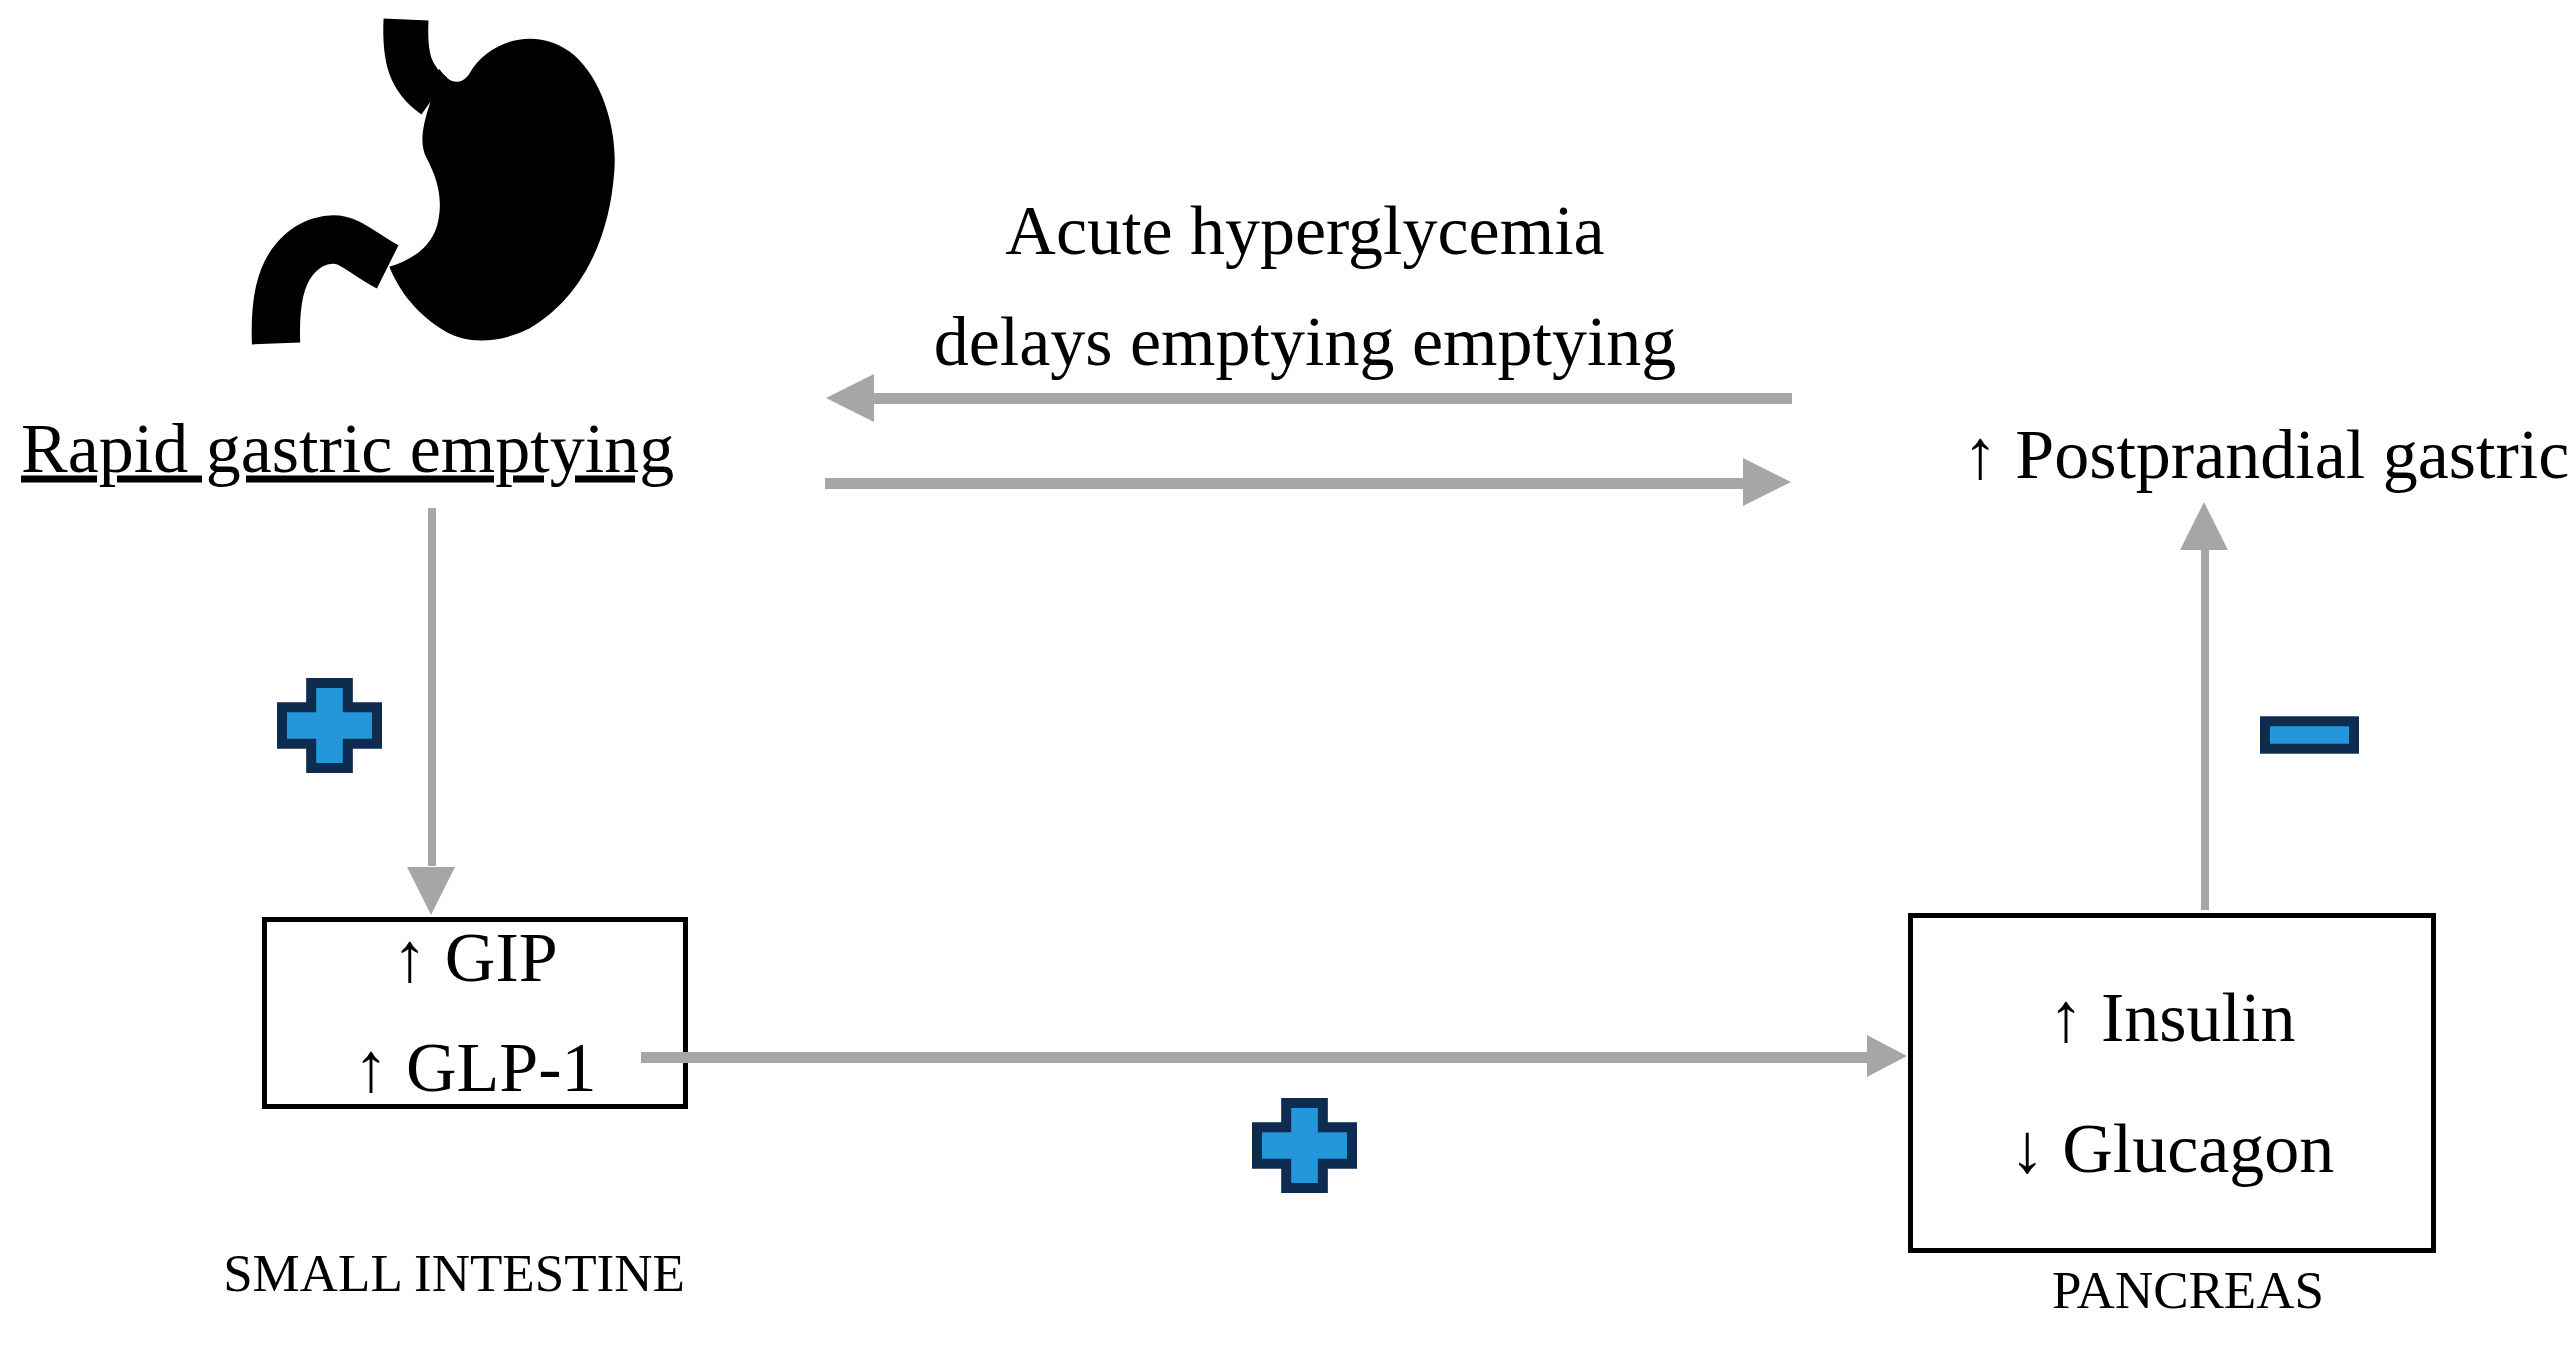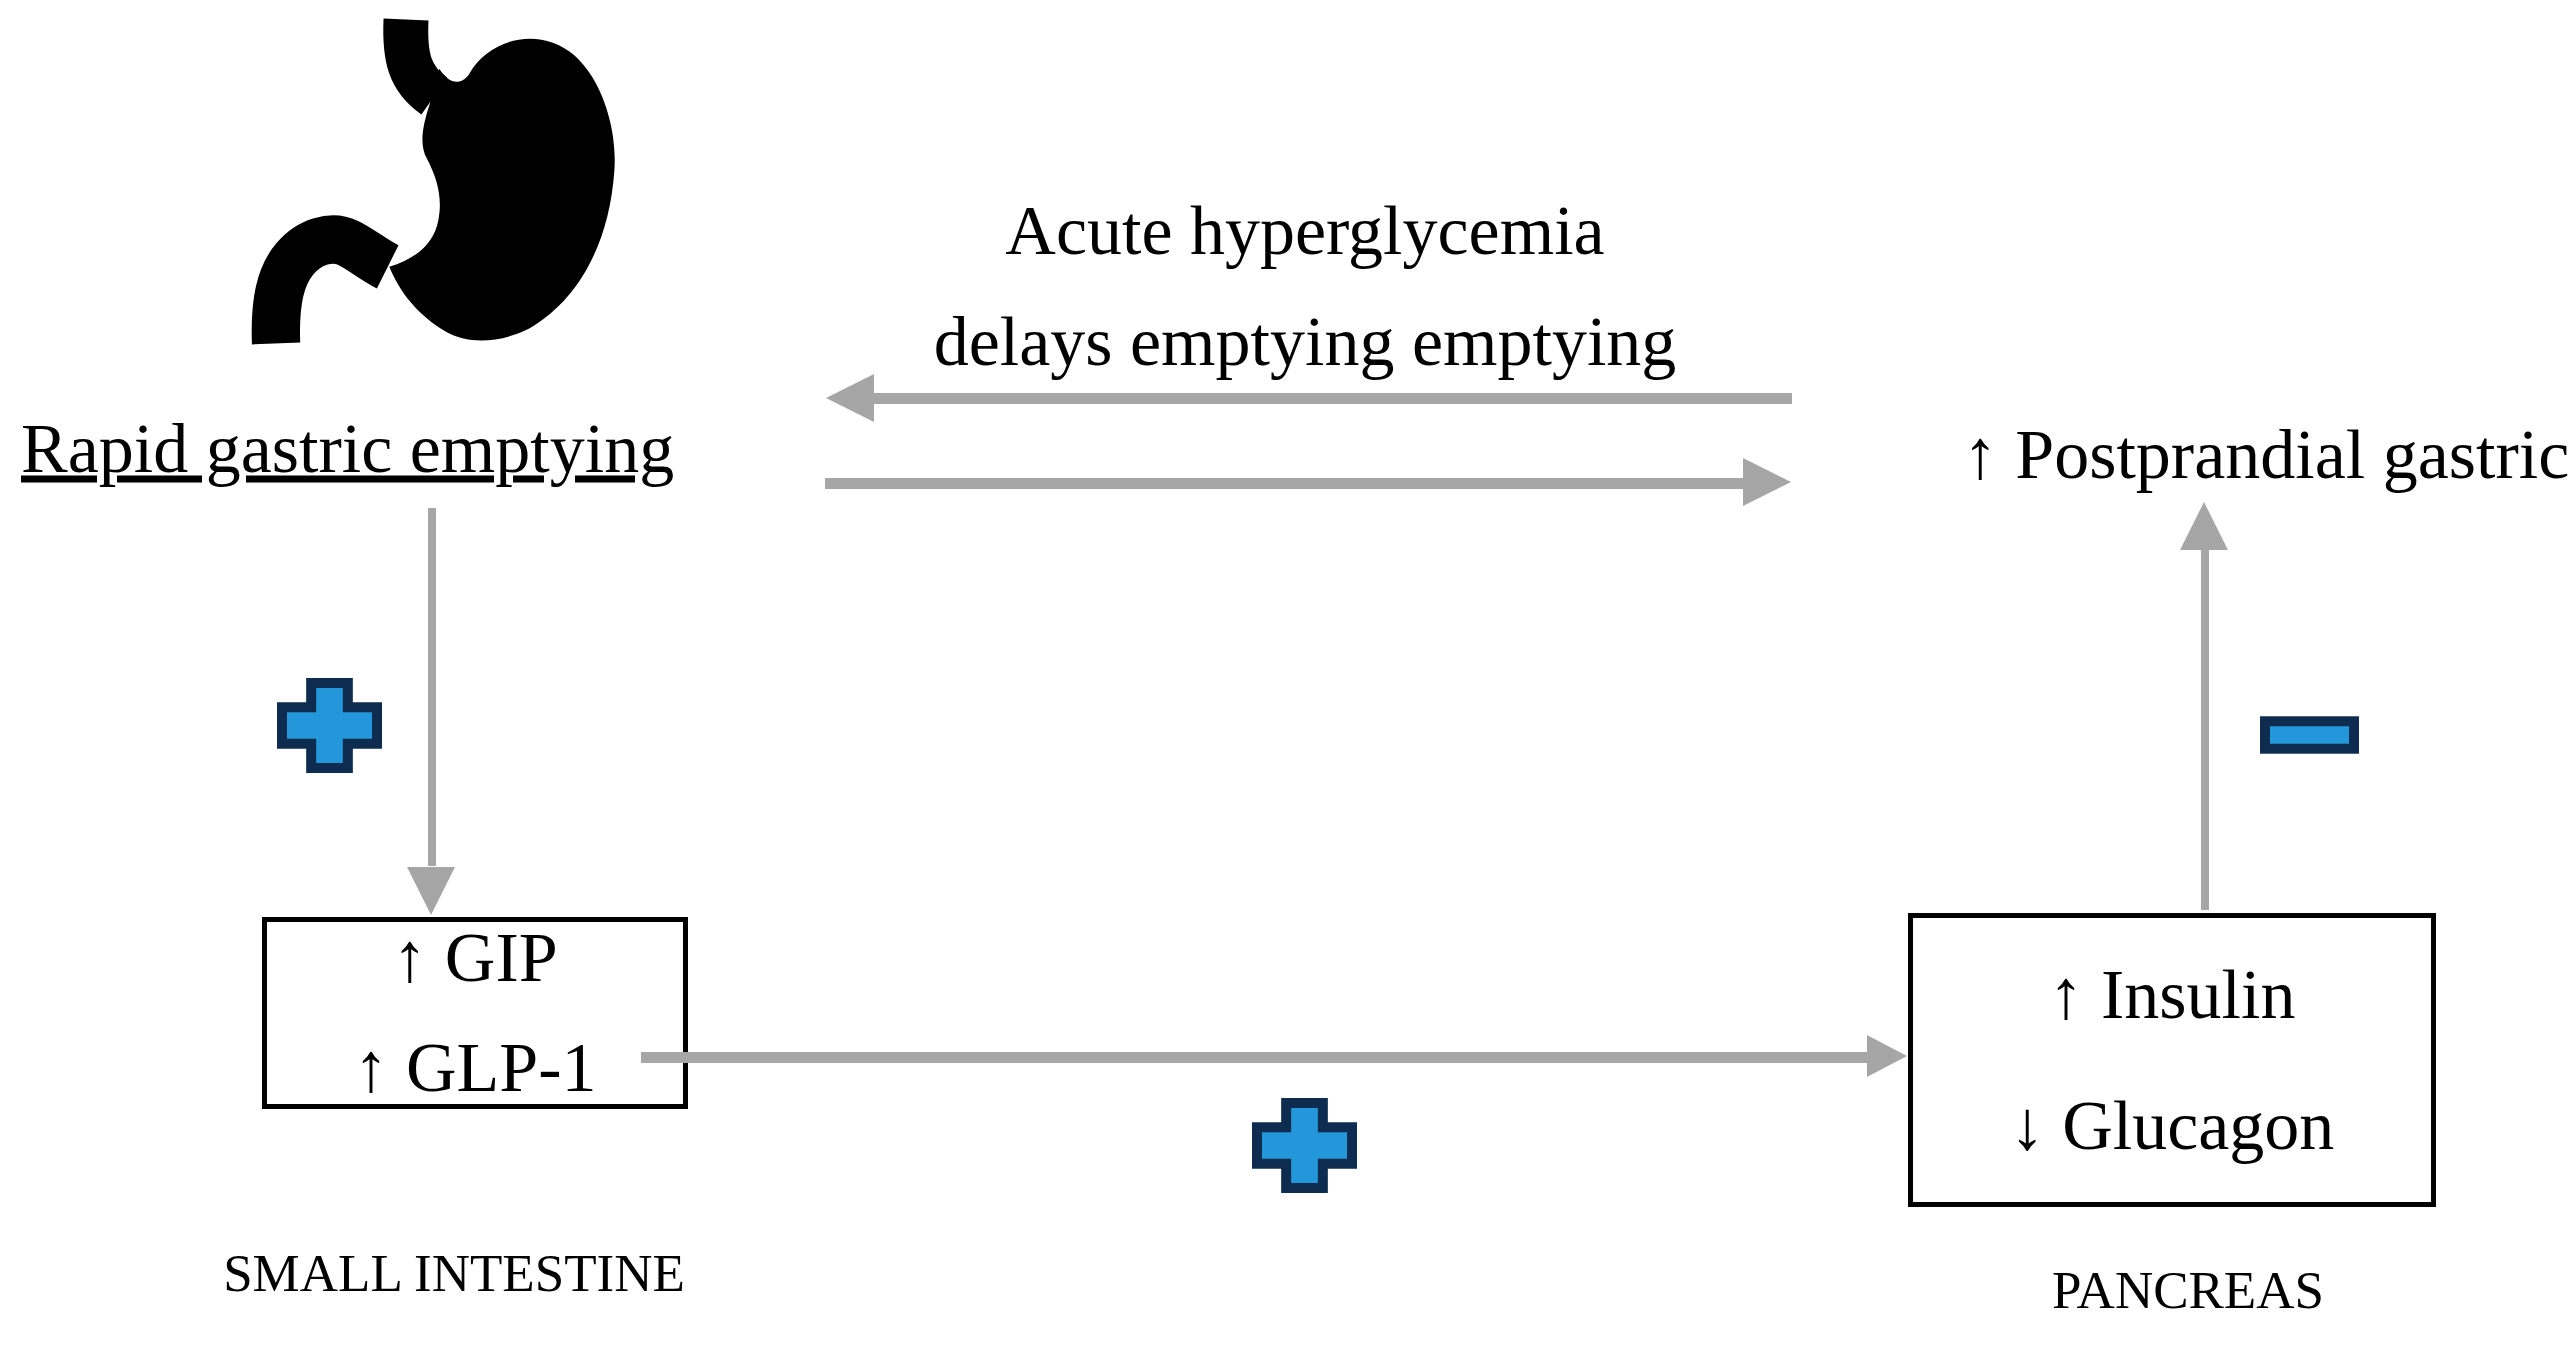--- a/index.html
+++ b/index.html
@@ -96,21 +96,21 @@
 
   <div>
     <div class="shaft" style="left:641px;top:1052px;width:1226px;height:10.8px;"></div>
     <div class="head head-right small" style="left:1867px;top:1035px;"></div>
   </div>
 
   <svg class="sign" style="left:1252px;top:1098px;width:105px;height:95px;" viewBox="0 0 126 114">
     <path class="sign-shape" d="M41 6 H85 V35 H120 V79 H85 V108 H41 V79 H6 V35 H41 Z"></path>
   </svg>
 
-  <div class="node-box" style="left:1908px;top:913px;width:528px;height:294px;gap:61px;">
+  <div class="node-box" style="left:1908px;top:913px;width:528px;height:340px;gap:61px;">
     <div class="line">↑ Insulin</div>
     <div class="line">↓ Glucagon</div>
   </div>
   <div class="lbl caption center-xy" style="left:2188px;top:1290px;">PANCREAS</div>
 
   <div>
     <div class="head head-up" style="left:2180px;top:502px;"></div>
     <div class="shaft" style="left:2201px;top:550px;width:7.5px;height:360px;"></div>
   </div>
 

